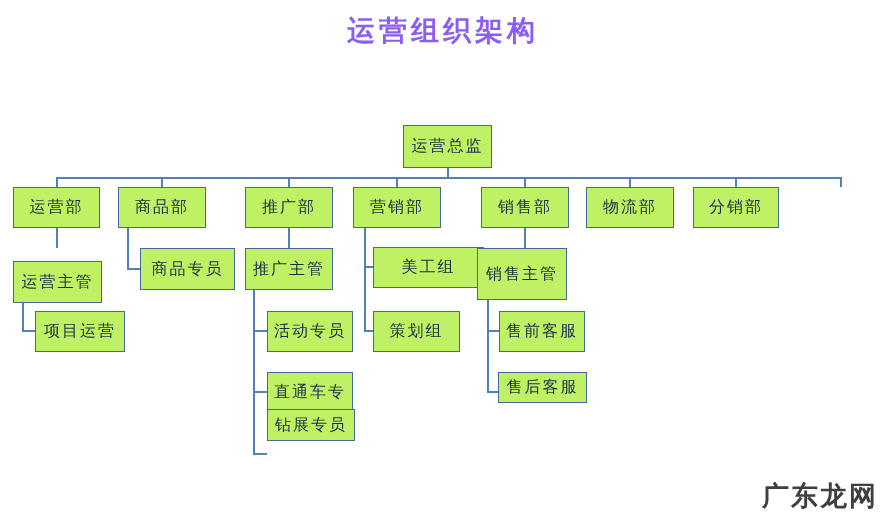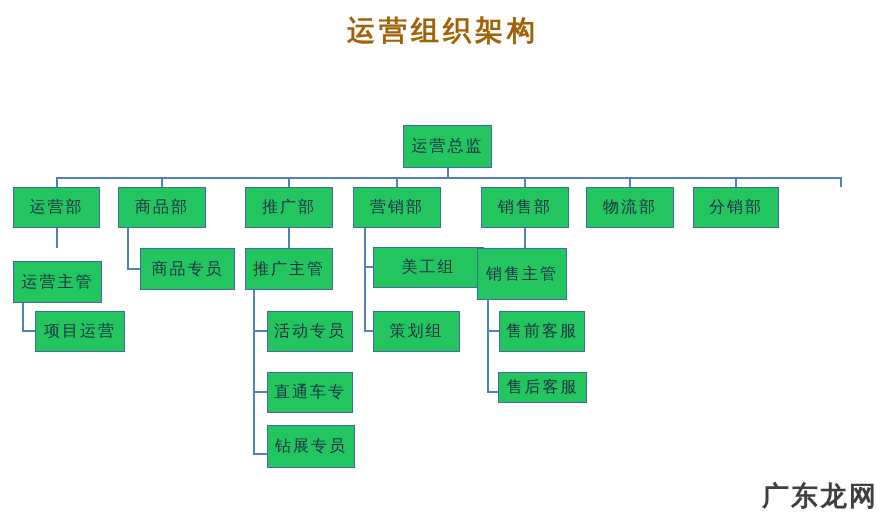--- a/index.html
+++ b/index.html
@@ -2,27 +2,27 @@
 <html><head>
 <meta charset="utf-8">
 <style>
   html,body{margin:0;padding:0;background:#ffffff;}
   body{font-family:"Liberation Sans","DejaVu Sans",sans-serif;}
   #canvas{position:relative;width:886px;height:522px;background:#ffffff;overflow:hidden;}
 
   .chart-title{
     position:absolute;left:0;top:12px;width:100%;
     text-align:center;font-size:28px;font-weight:bold;
-    color:#a16207;letter-spacing:4px;
+    color:#8b5cf6;letter-spacing:4px;
     font-family:"Liberation Serif","DejaVu Serif",serif;
   }
 
   .node{
     position:absolute;
-    background:#22c55e;
+    background:#bef264;
     border:1px solid #44699d;
     box-sizing:border-box;
     color:#1e2b45;
     font-size:16px;
     letter-spacing:2px;
     display:flex;align-items:center;justify-content:center;
     text-align:center;
     font-family:"Liberation Serif","DejaVu Serif",serif;
   }
 
@@ -97,16 +97,16 @@
   <div class="node" style="left:477px;top:248px;width:90px;height:52px">销售主管</div>
 
   <div class="node" style="left:35px;top:311px;width:90px;height:41px">项目运营</div>
   <div class="node" style="left:267px;top:311px;width:86px;height:41px">活动专员</div>
   <div class="node" style="left:373px;top:311px;width:87px;height:41px">策划组</div>
   <div class="node" style="left:267px;top:372px;width:86px;height:41px">直通车专</div>
 
   <div class="node" style="left:499px;top:311px;width:86px;height:41px">售前客服</div>
   <div class="node" style="left:498px;top:372px;width:89px;height:31px">售后客服</div>
 
-  <div class="node" style="left:267px;top:425px;width:88px;height:43px">钻展专员</div>
+  <div class="node" style="left:267px;top:409px;width:88px;height:32px">钻展专员</div>
 
   <div class="watermark">广东龙网</div>
 </div>
 
 </body></html>

